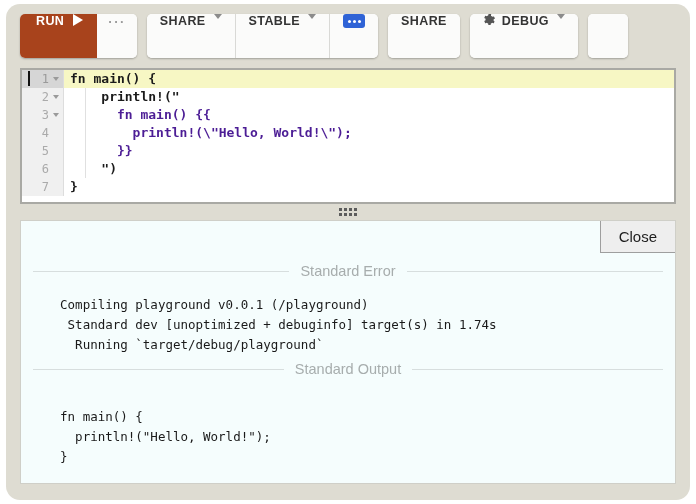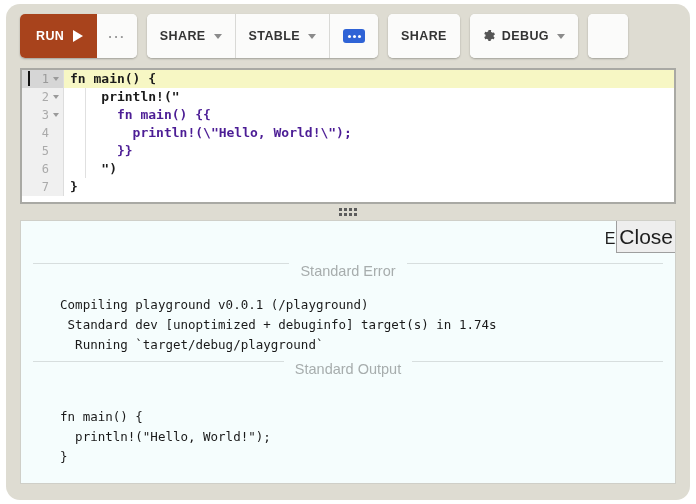--- a/index.html
+++ b/index.html
@@ -47,21 +47,21 @@
     display: flex;
     align-items: stretch;
     background: #fbfbfa;
     border-radius: 5px;
     box-shadow: 0 1px 2px rgba(0,0,0,0.28);
     overflow: hidden;
   }
 
   .btn {
     display: flex;
-    align-items: center;
+    align-items: flex-start;
     justify-content: center;
     gap: 6px;
     padding: 0 13px;
     background: #fbfbfa;
     color: #343434;
     font-size: 12.5px;
     font-weight: bold;
     letter-spacing: 0.4px;
     cursor: pointer;
     white-space: nowrap;
@@ -253,35 +253,36 @@
   }
   .exec-title {
     font-size: 16px;
     color: #1d1d1d;
   }
   .close-btn {
     position: absolute;
     right: 0;
     top: 0;
     height: 32px;
-    padding: 0 2px;
+    padding: 0 18px;
     display: flex;
     align-items: center;
     background: #eeeeee;
     border: 1px solid #9e9e9e;
     border-top: none;
     border-right: none;
-    font-size: 21px;
+    font-size: 15px;
     color: #1d1d1d;
     cursor: pointer;
     box-sizing: border-box;
   }
 
   .section-rule {
     display: flex;
+    align-items: center;
     gap: 11px;
     padding: 0 12px;
     margin-top: 6px;
     color: #a7adad;
     font-size: 14.5px;
   }
   .section-rule::before,
   .section-rule::after {
     content: "";
     flex: 1;

